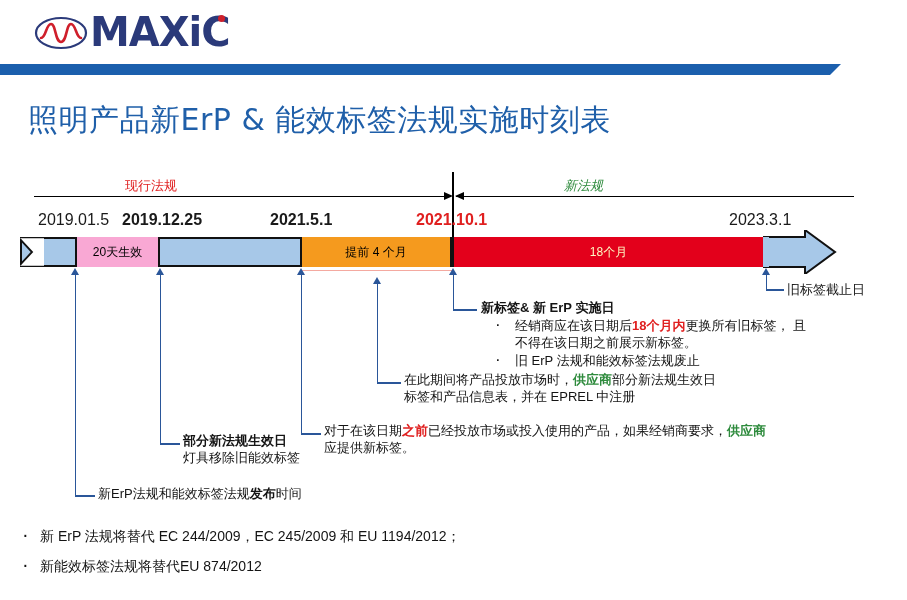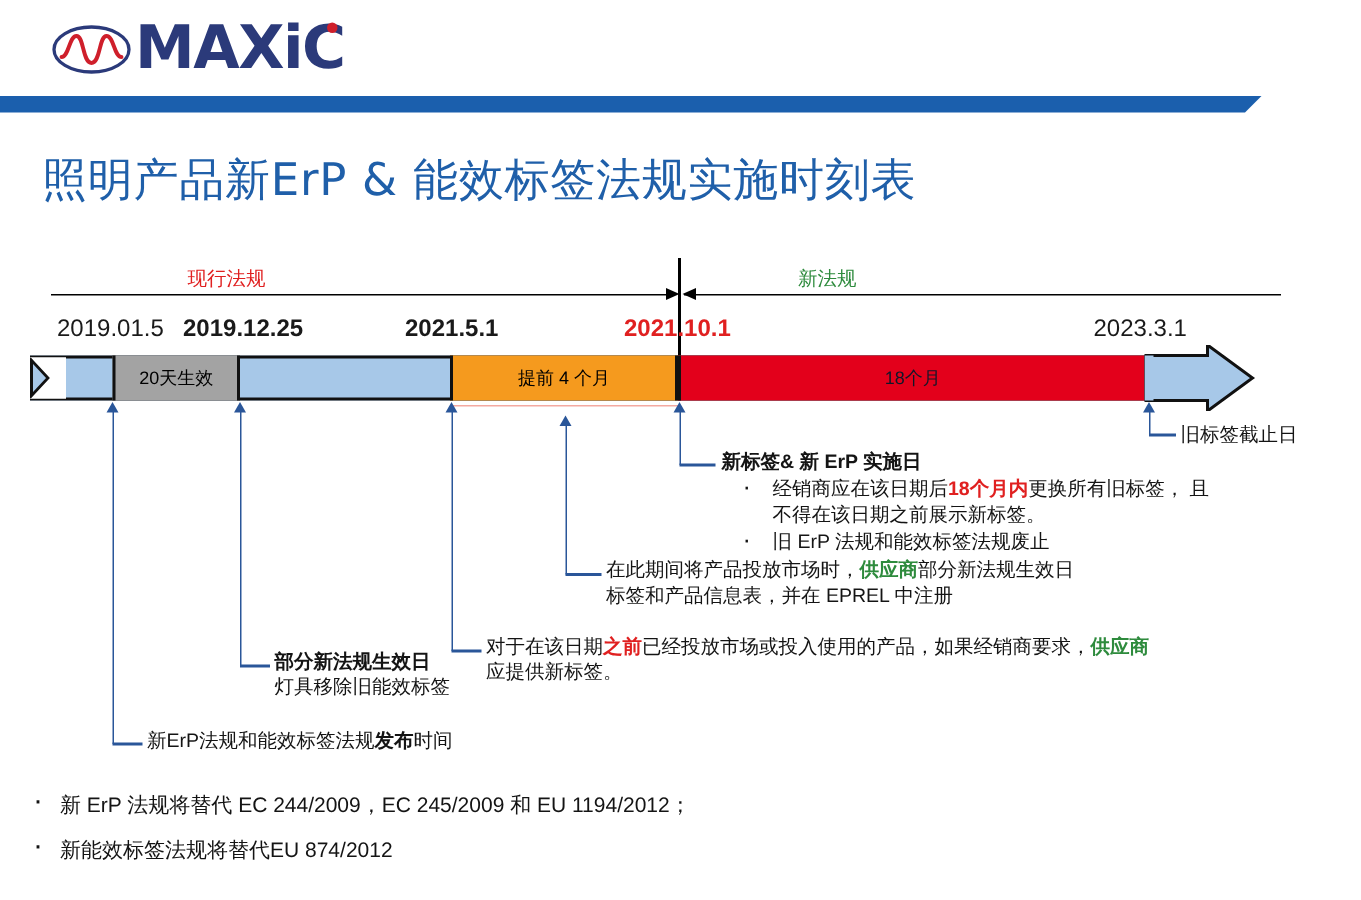--- a/index.html
+++ b/index.html
@@ -94,46 +94,46 @@
   <div class="title">照明产品新ErP &amp; 能效标签法规实施时刻表</div>
 
   <div class="divider-v" style="left:452px;top:172px;height:68px;"></div>
 
   <div class="era-line" style="left:34px;top:196px;width:416px;"></div>
   <div class="arrowhead" style="left:444px;top:191.5px;border-left:9px solid #000;"></div>
   <div class="era-label cur" style="left:125px;top:177px;">现行法规</div>
 
   <div class="era-line" style="left:456px;top:196px;width:398px;"></div>
   <div class="arrowhead" style="left:455px;top:191.5px;border-right:9px solid #000;"></div>
-  <div class="era-label new" style="left:532px;top:177px;">新法规</div>
+  <div class="era-label new" style="left:564px;top:177px;font-style:italic;">新法规</div>
 
   <div class="date" style="left:38px;top:211px;">2019.01.5</div>
   <div class="date b" style="left:122px;top:211px;">2019.12.25</div>
   <div class="date b" style="left:270px;top:211px;">2021.5.1</div>
   <div class="date red" style="left:416px;top:211px;">2021.10.1</div>
   <div class="date" style="left:729px;top:211px;">2023.3.1</div>
 
   <div id="bar">
     <div class="bar-body"></div>
 
     <svg class="bar-notch-edge" width="26" height="30" viewBox="0 0 26 30">
       <polygon points="0,0 26,0 26,30 0,30 13,15" fill="#ffffff"></polygon>
       <polyline points="0,1 13,15 0,29" fill="none" stroke="#111" stroke-width="2"></polyline>
     </svg>
 
-    <div class="seg" style="left:55px;width:85px;background:#a3a3a3;">
+    <div class="seg" style="left:55px;width:85px;background:#f9a8d4;">
       <span class="seg-label">20天生效</span>
     </div>
 
     <div class="seg" style="left:280px;width:152px;background:#f59a1e;">
       <span class="seg-label">提前 4 个月</span>
     </div>
 
     <div class="seg" style="left:432px;width:313px;background:#e3001b;">
-      <span class="seg-label" style="color:#0f172a;">18个月</span>
+      <span class="seg-label" style="color:#fef9c3;">18个月</span>
     </div>
 
     <svg style="position:absolute;left:743px;top:-7px;" width="74" height="44" viewBox="0 0 74 44">
       <polygon points="0,7 42,7 42,0 72,22 42,44 42,37 0,37" fill="#a7c8e8" stroke="#111" stroke-width="2"></polygon>
       <rect x="0" y="7" width="6" height="30" fill="#a7c8e8" stroke="none"></rect>
     </svg>
   </div>
 
   <div class="pink-line" style="left:301px;top:270px;width:152px;"></div>
 

